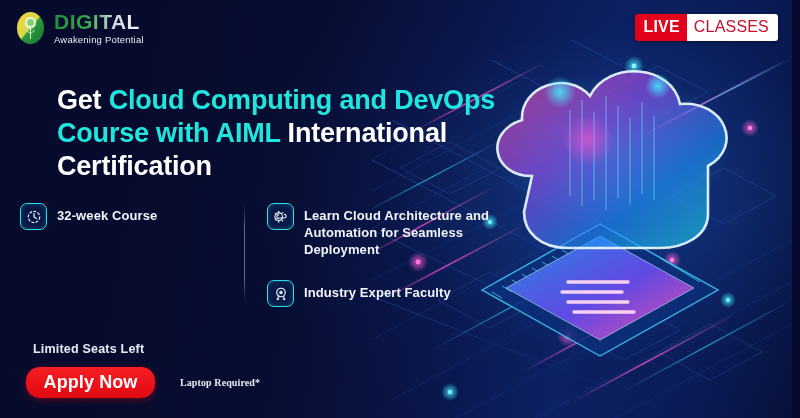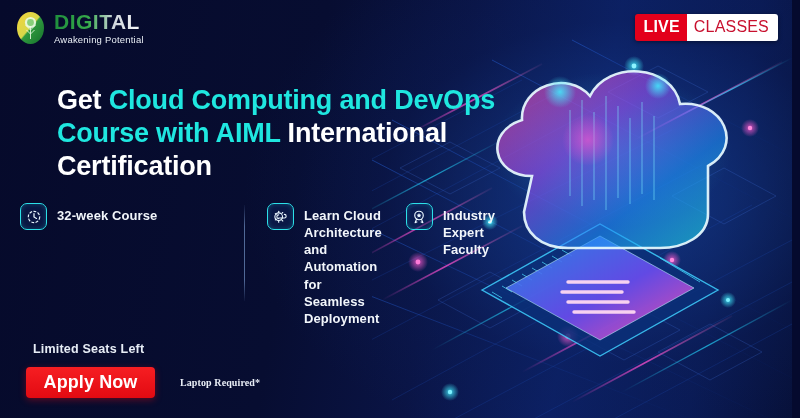--- a/index.html
+++ b/index.html
@@ -58,21 +58,21 @@
   .headline {
     position:absolute; left:22px; top:84px; width:500px;
     font-size:27px; font-weight:bold; line-height:1.22; letter-spacing:-0.2px;
     color:#ffffff;
     margin-left:35px;
   }
   .headline .hl-accent { color:#1fe7e0; }
 
   
   .features { position:absolute; left:20px; top:203px; width:500px; display:flex; }
-  .feat-col { display:flex; flex-direction:row; gap:22px; }
+  .feat-col { display:flex; flex-direction:column; gap:22px; }
   .feat-col.left  { width:224px; }
   .feat-col.right { width:250px; padding-left:22px; }
   .divider {
     width:1px; background:linear-gradient(180deg, rgba(120,160,220,0.05), rgba(140,180,235,0.55) 22%, rgba(140,180,235,0.55) 78%, rgba(120,160,220,0.05));
     margin:2px 0 0 0; height:96px;
   }
   .feat { display:flex; align-items:flex-start; gap:10px; }
   .feat-icon {
     width:27px; height:27px; flex:0 0 auto; border:1.4px solid #2ce0e8; border-radius:7px;
     background:rgba(12,32,86,0.55);
@@ -85,21 +85,21 @@
     letter-spacing:0.1px;
   }
 
   
   .seats {
     position:absolute; left:33px; top:342px;
     color:#e7edf6; font-size:12.5px; font-weight:bold; letter-spacing:0.2px;
   }
   .apply-btn {
     position:absolute; left:26px; top:367px;
-    width:129px; height:31px; border:none; border-radius:4px;
+    width:129px; height:31px; border:none; border-radius:14px;
     background:linear-gradient(180deg,#f61e22 0%,#e20a12 100%);
     color:#ffffff; font-family:inherit; font-size:18px; font-weight:bold; letter-spacing:0.1px;
     cursor:pointer; box-shadow:0 2px 7px rgba(226,10,18,0.4);
   }
   .laptop-note {
     position:absolute; left:180px; top:377px;
     color:#e9eef6; font-size:10px; font-weight:bold; letter-spacing:0.1px;font-family:Liberation Serif, serif;
   }
 </style>
 </head>

